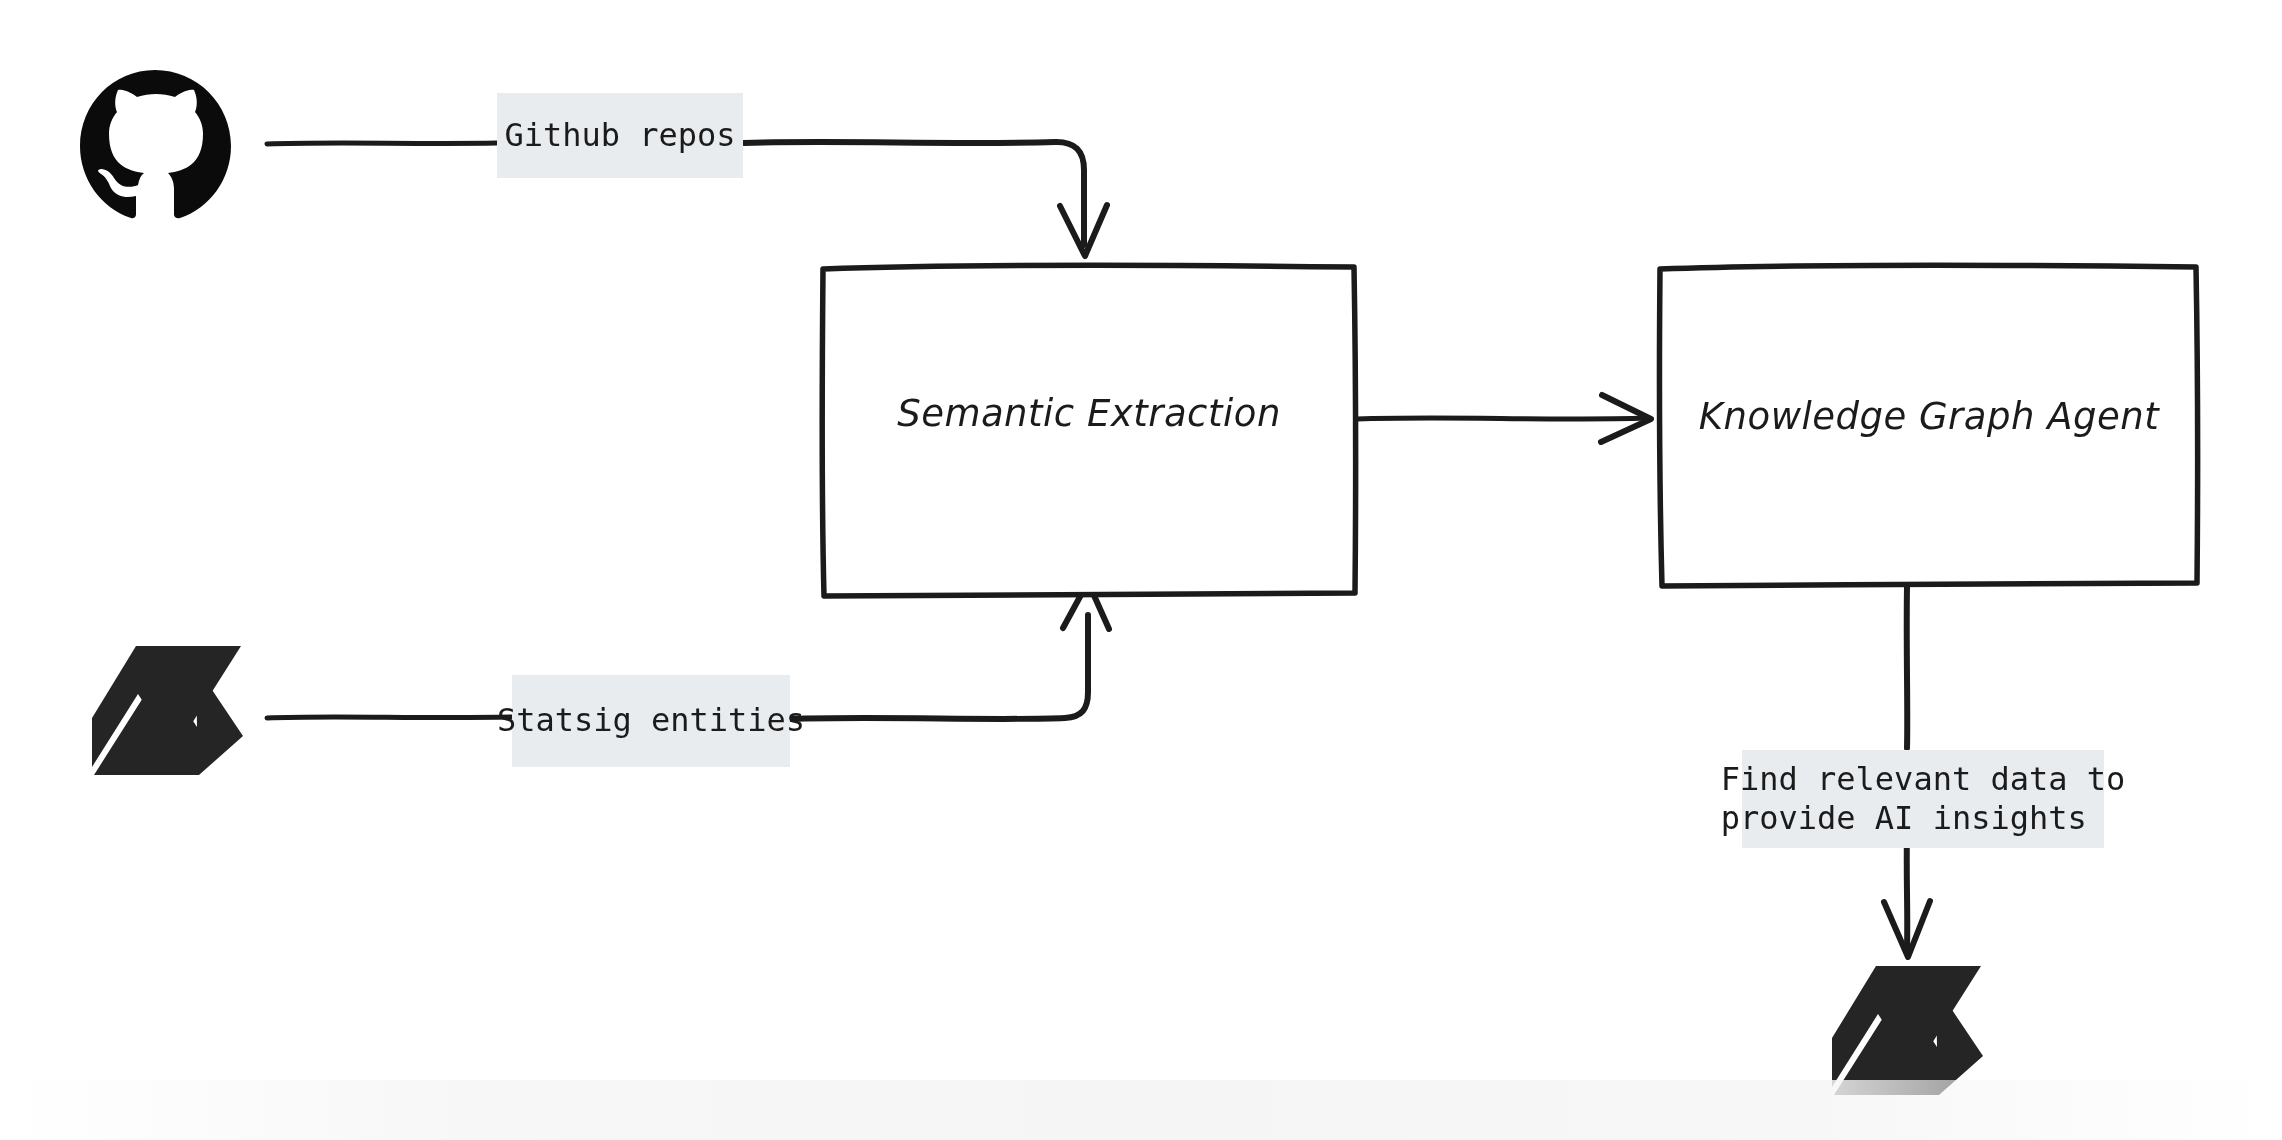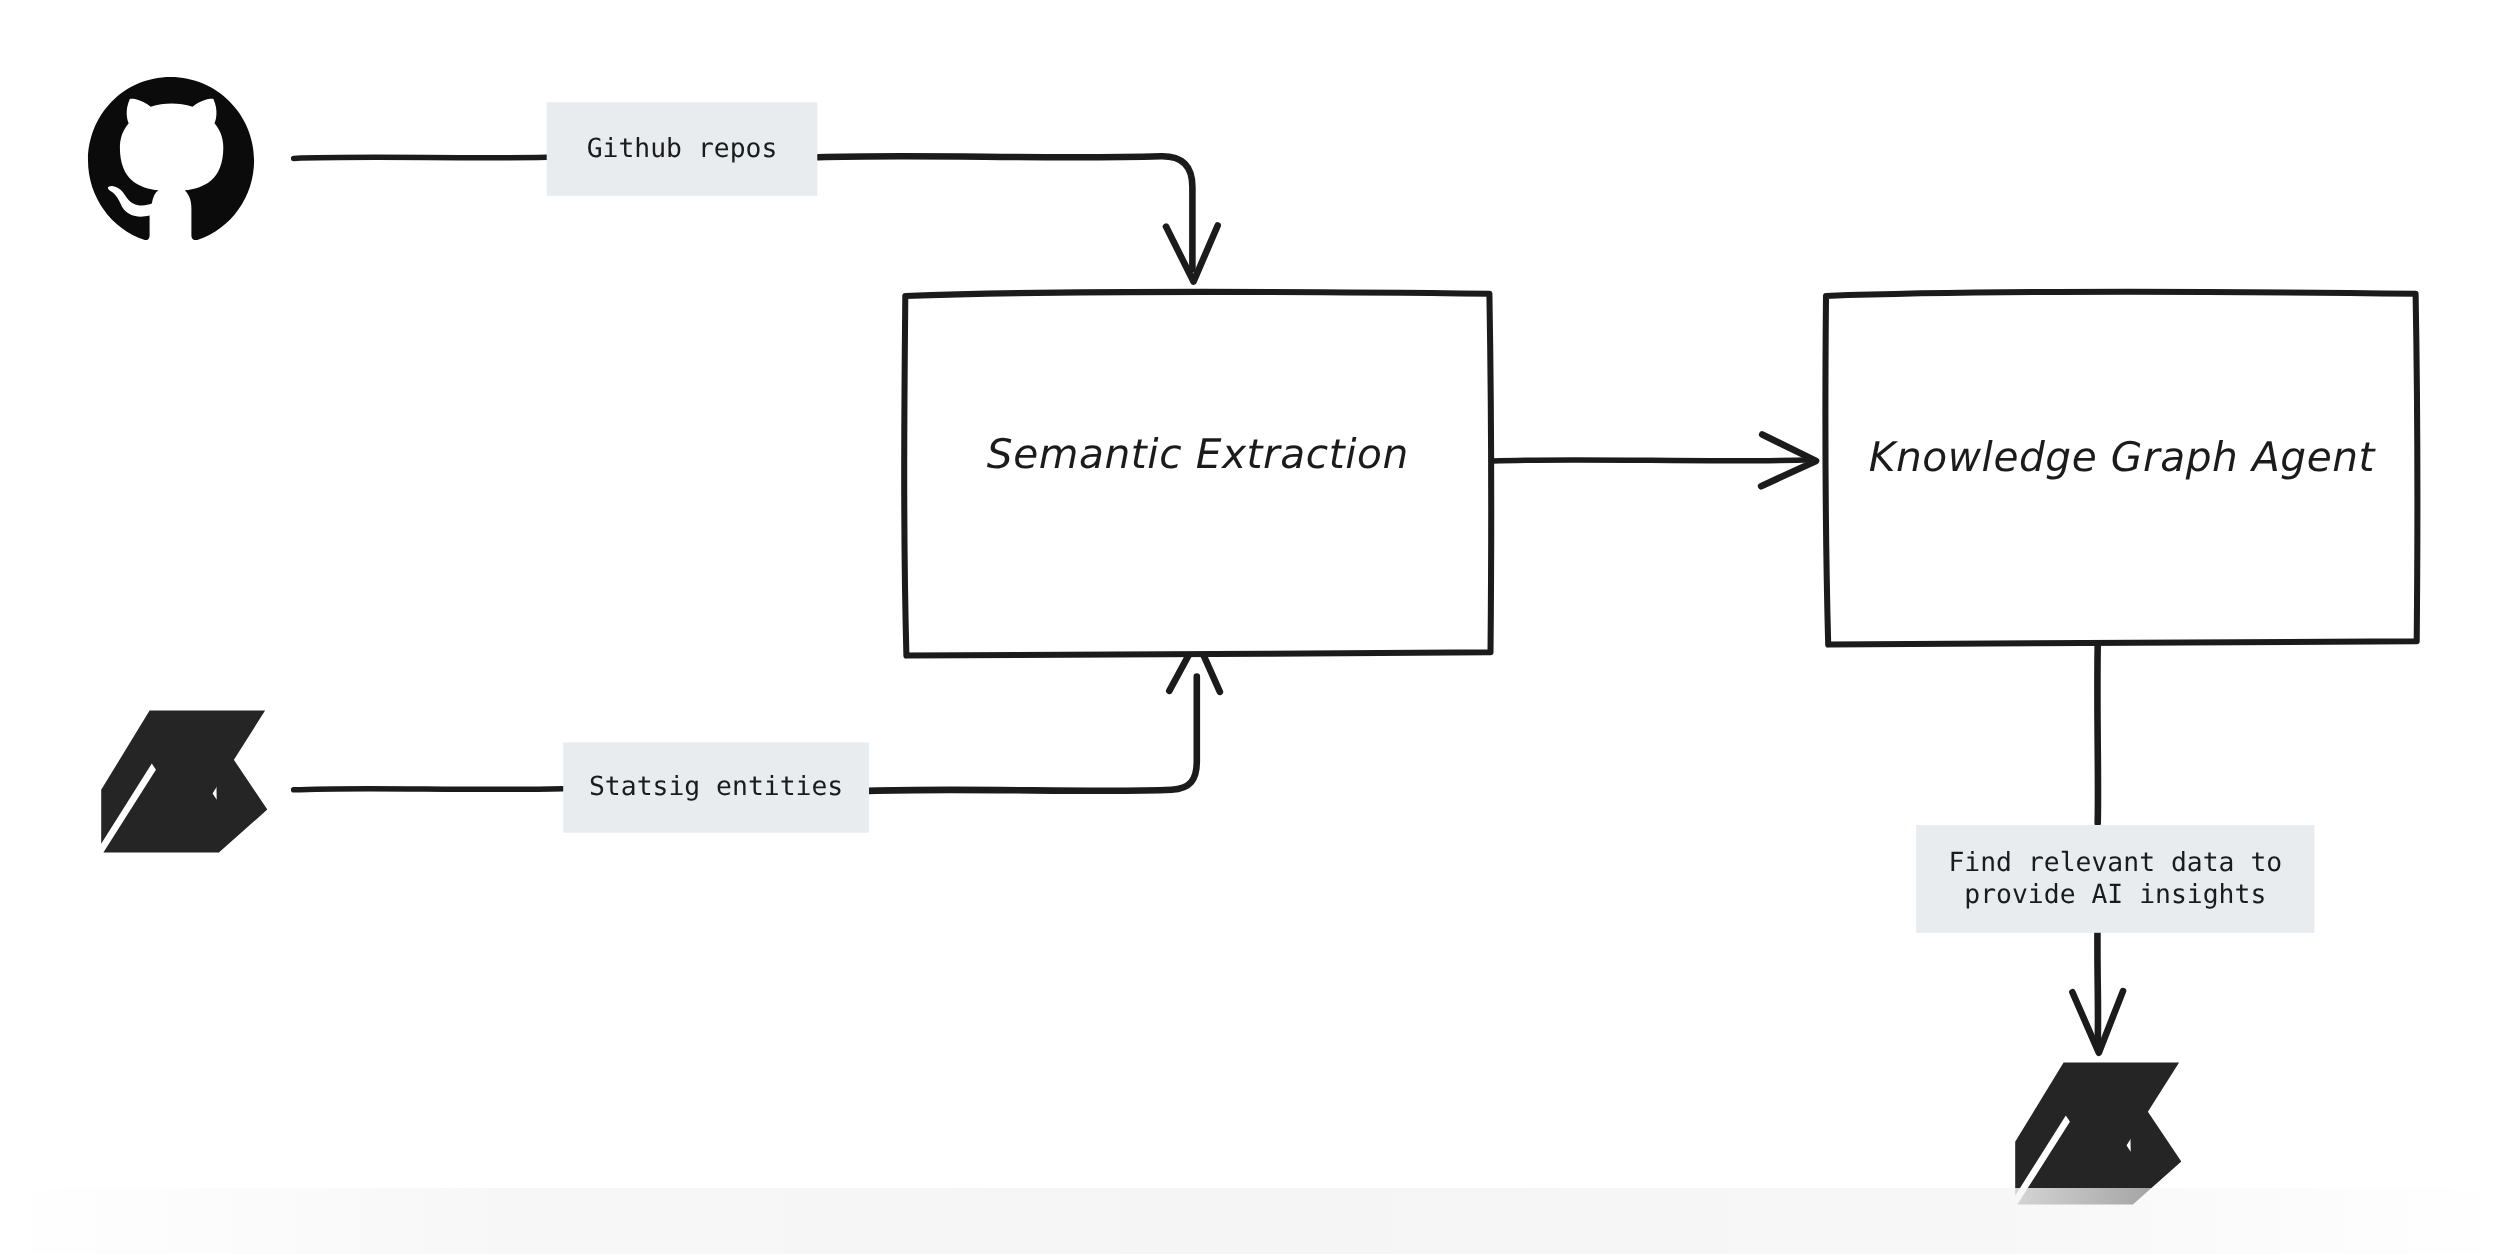--- a/index.html
+++ b/index.html
@@ -62,23 +62,23 @@
     text-anchor: middle;
     dominant-baseline: middle;
     font-style: italic;
     letter-spacing: 0.5px;
   }
   .edge-label-box {
     position: absolute;
     background: #e8ecef;
     color: #1b1b1b;
     font-family: "DejaVu Sans Mono", monospace;
-    font-size: 24px;
+    font-size: 32px;
     line-height: 1.22;
-    text-align: center;
+    text-align: left;
     display: flex;
     align-items: center;
     justify-content: center;
     white-space: pre;
     box-sizing: border-box;
   }
 </style>
 </head>
 <body>
 
@@ -218,20 +218,20 @@
     </g>
     <g>
       <path class="stroke" stroke-width="6" d="M 1907 830 C 1906 880 1908 910 1907 948"></path>
       <path class="stroke" stroke-width="6" d="M 1884 902 L 1908 957 L 1930 901"></path>
     </g>
 
   </svg>
 
   <div class="edge-label-box" style="left:497px; top:93px; width:246px; height:85px;">Github repos</div>
 
-  <div class="edge-label-box" style="left:512px; top:675px; width:278px; height:82px;">Statsig entities</div>
+  <div class="edge-label-box" style="left:512px; top:675px; width:278px; height:92px;">Statsig entities</div>
 
   <div class="edge-label-box" style="left:1742px; top:750px; width:362px; height:98px;">Find relevant data to
 provide AI insights</div>
 
   <div id="bottom-fade"></div>
 
 </div>
 
 </body></html>

